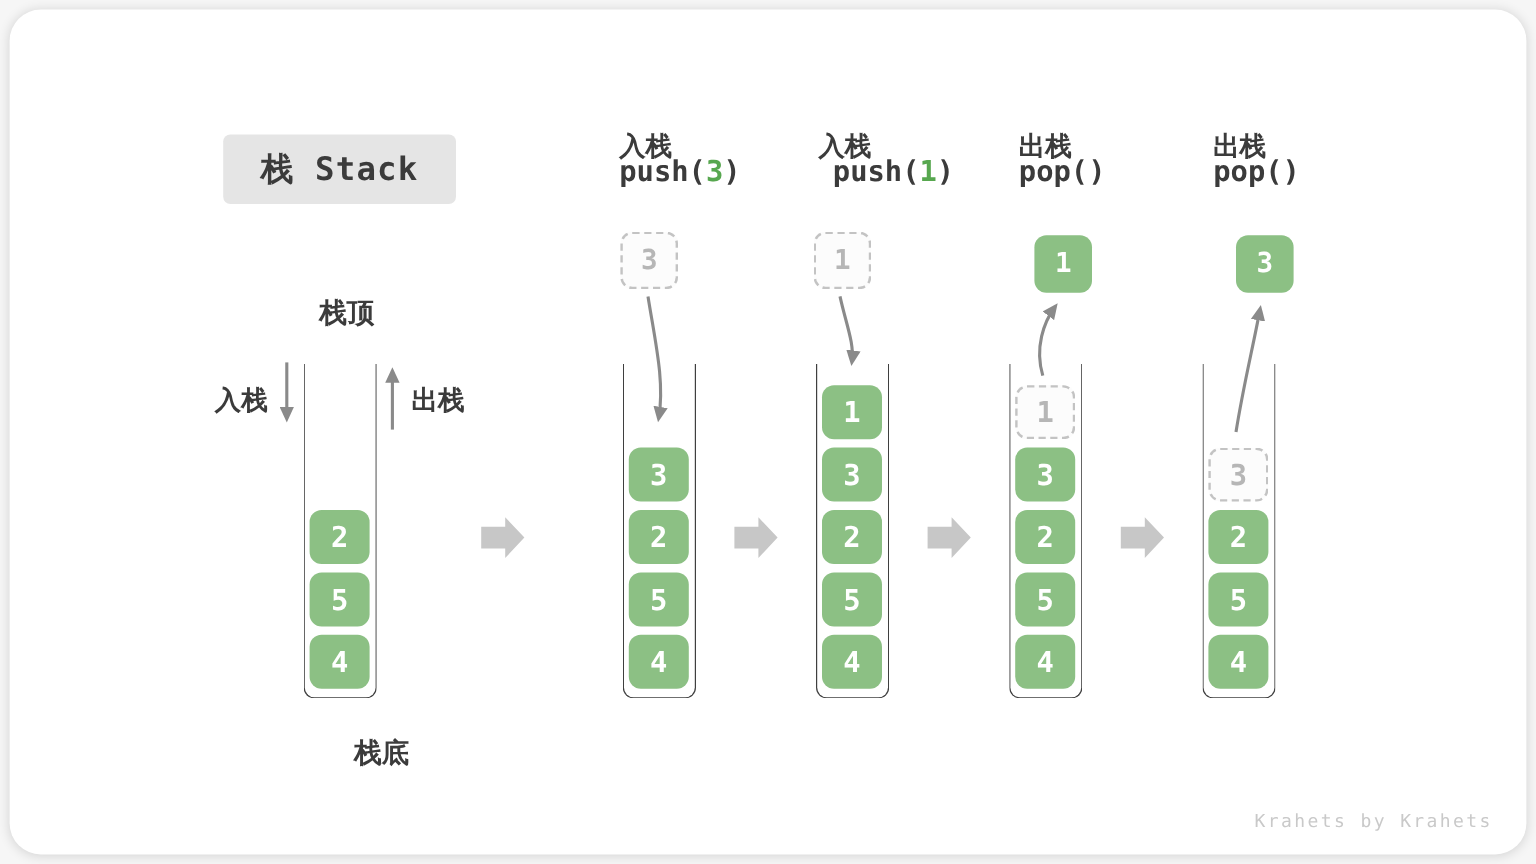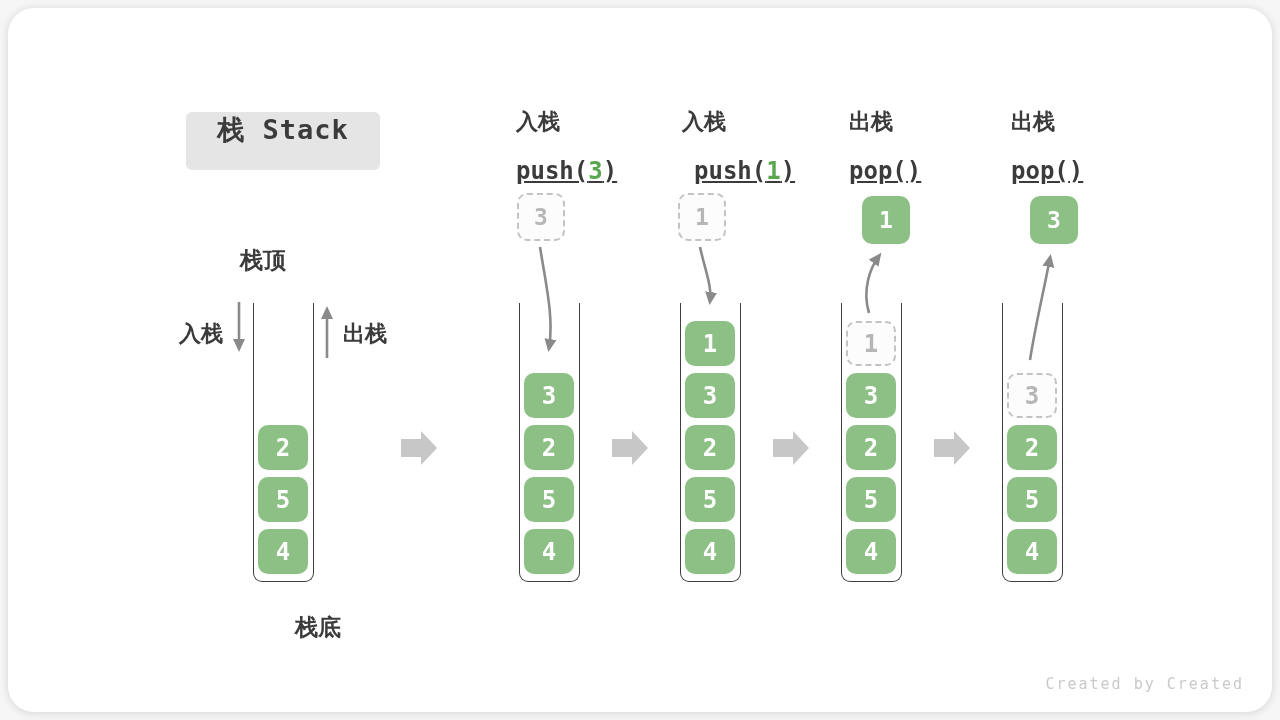--- a/index.html
+++ b/index.html
@@ -2,27 +2,27 @@
 <html><head>
 <meta charset="utf-8">
 <style>
   html,body{margin:0;padding:0;background:#f6f6f6;}
   .page{position:relative;width:1280px;height:720px;font-family:"Liberation Sans",sans-serif;}
   .card{position:absolute;left:8px;top:8px;width:1264px;height:704px;background:#ffffff;
         border-radius:26px;box-shadow:0 1px 10px rgba(0,0,0,0.14);}
   .canvas{position:absolute;left:0;top:0;width:1280px;height:720px;}
 
   .title-badge{position:absolute;left:186px;top:112px;width:194px;height:58px;
-        background:#E5E5E5;border-radius:6px;display:flex;justify-content:center;
+        background:#E5E5E5;border-radius:6px;display:flex;align-items:center;justify-content:center;
         font:700 27px "DejaVu Sans Mono","Liberation Sans",monospace;color:#3B3B3B;letter-spacing:1px;}
 
   .cn-label{position:absolute;font:700 23px "Liberation Sans",sans-serif;color:#3B3B3B;white-space:nowrap;}
 
   .op-label{position:absolute;top:107px;font:700 22px "Liberation Sans",sans-serif;color:#3B3B3B;}
-  .op-code{position:absolute;top:157px;font:600 24px "DejaVu Sans Mono",monospace;color:#3B3B3B;white-space:nowrap;text-decoration:underline;}
+  .op-code{position:absolute;top:129px;font:600 24px "DejaVu Sans Mono",monospace;color:#3B3B3B;white-space:nowrap;}
   .op-code .arg{color:#57A74F;font-weight:700;}
 
   .stack{position:absolute;top:303px;width:61px;height:279px;box-sizing:border-box;
         border-left:1.6px solid #3F3F3F;border-right:1.6px solid #3F3F3F;border-bottom:1.6px solid #3F3F3F;
         border-bottom-left-radius:9px;border-bottom-right-radius:9px;background:#ffffff;}
   .cell{position:absolute;left:4px;width:50px;height:45px;border-radius:10px;background:#8CC084;
         color:#ffffff;font:700 24px "DejaVu Sans Mono",monospace;
         display:flex;align-items:center;justify-content:center;box-sizing:border-box;}
   .cell.ghost{background:#FCFCFC;border:2px dashed #C3C3C3;color:#B6B6B6;}
   .s1{top:18px}.s2{top:70px}.s3{top:122px}.s4{top:174px}.s5{top:226px}
@@ -42,21 +42,21 @@
 <body>
 
 <div class="page">
   <div class="card"></div>
   <div class="canvas">
 
     <div class="title-badge">
       <span>栈 Stack</span>
     </div>
 
-    <div class="cn-label" style="left:240px;top:245px;">栈顶</div>
+    <div class="cn-label" style="left:266px;top:245px;">栈顶</div>
     <div class="cn-label" style="left:256px;top:612px;margin-left:39px;">栈底</div>
     <div class="cn-label" style="left:179px;top:319px;font-size:22px;">入栈</div>
     <div class="cn-label" style="left:343px;top:319px;font-size:22px;">出栈</div>
 
     <div class="op-label" style="left:516px;">入栈</div>
     <div class="op-code" style="left:516px;"><span>push(</span><span class="arg">3</span><span>)</span></div>
 
     <div class="op-label" style="left:682px;">入栈</div>
     <div class="op-code" style="left:682px;margin-left:12px;"><span>push(</span><span class="arg">1</span><span>)</span></div>
 
@@ -121,15 +121,15 @@
       <path d="M700,247 C705,270 712,286 710,301" stroke="#8A8A8A" stroke-width="2.6" fill="none" marker-end="url(#ah)"></path>
       <path d="M869,313 C862,290 870,268 879,256" stroke="#8A8A8A" stroke-width="2.6" fill="none" marker-end="url(#ah)"></path>
       <path d="M1030,360 C1036,322 1044,290 1050,258" stroke="#8A8A8A" stroke-width="2.6" fill="none" marker-end="url(#ah)"></path>
 
       <polygon points="0,8 20,8 20,0 36,17 20,34 20,26 0,26" fill="#C7C7C7" transform="translate(401,431)"></polygon>
       <polygon points="0,8 20,8 20,0 36,17 20,34 20,26 0,26" fill="#C7C7C7" transform="translate(612,431)"></polygon>
       <polygon points="0,8 20,8 20,0 36,17 20,34 20,26 0,26" fill="#C7C7C7" transform="translate(773,431)"></polygon>
       <polygon points="0,8 20,8 20,0 36,17 20,34 20,26 0,26" fill="#C7C7C7" transform="translate(934,431)"></polygon>
     </svg>
 
-    <div class="watermark">Created by Created</div>
+    <div class="watermark">Krahets by Krahets</div>
   </div>
 </div>
 
 </body></html>

